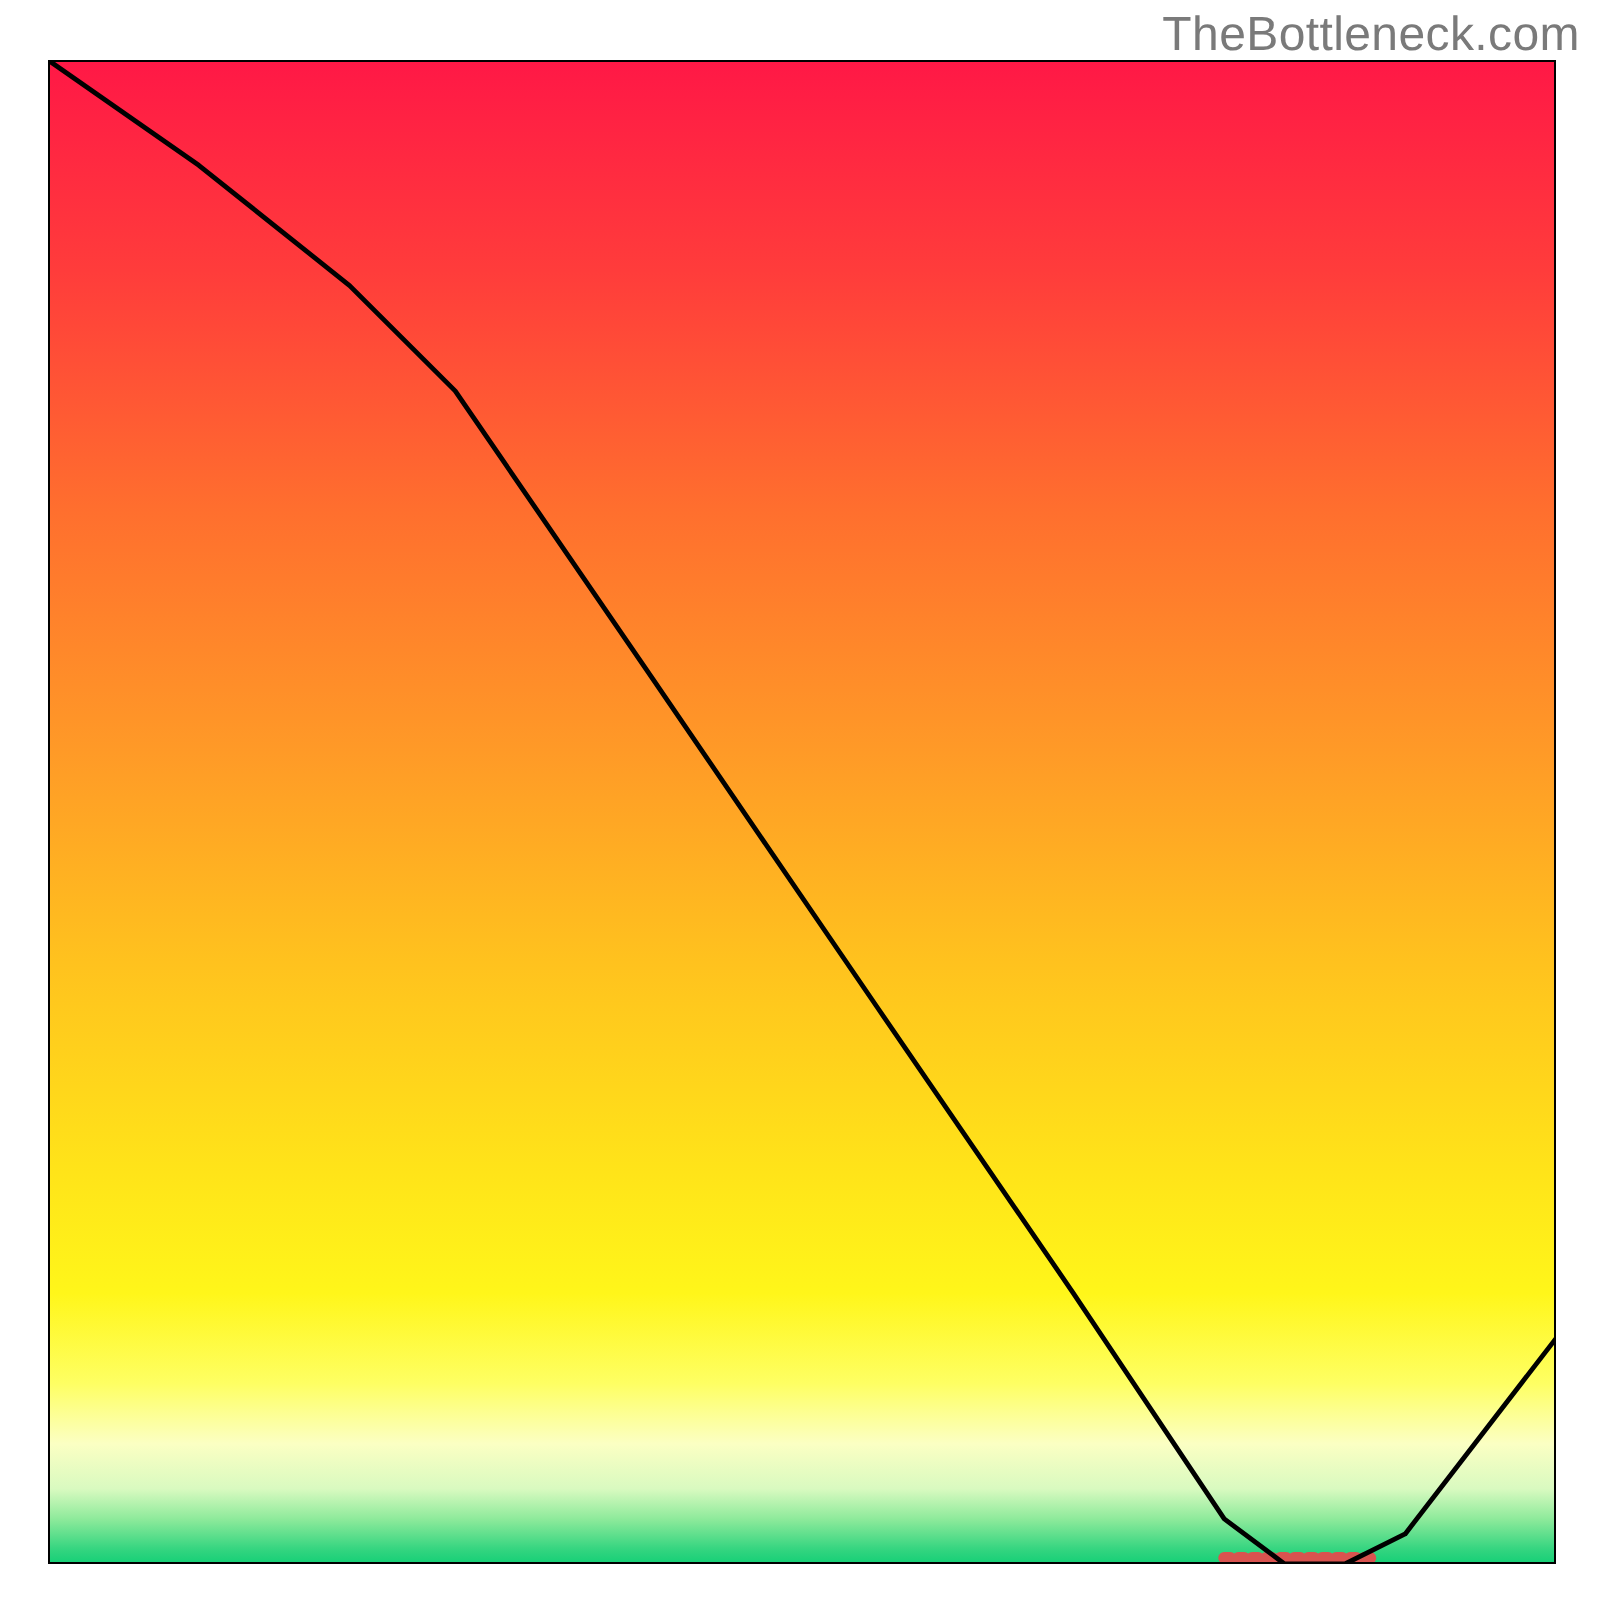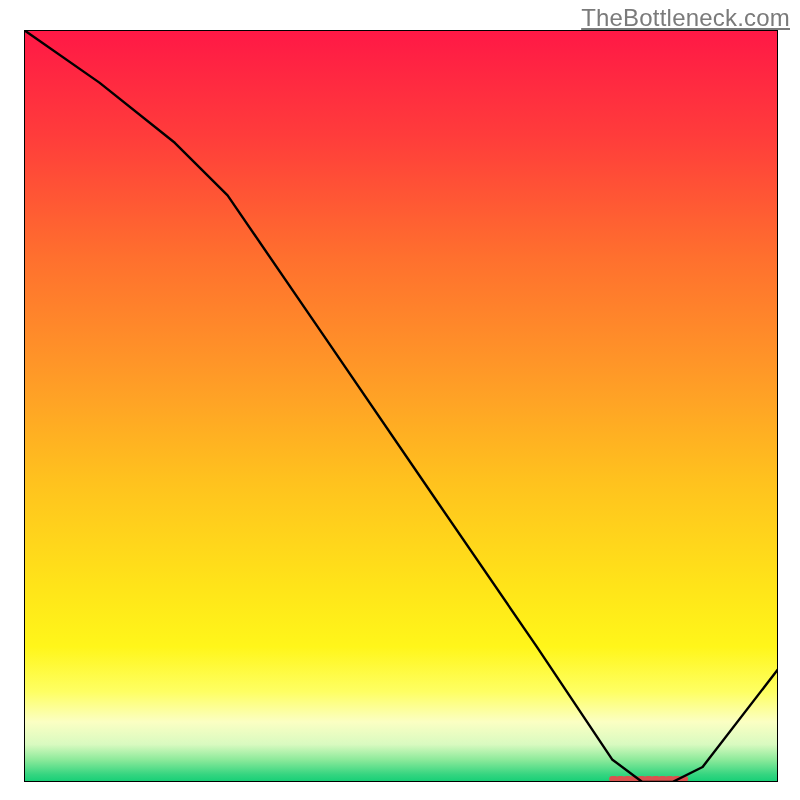--- a/index.html
+++ b/index.html
@@ -17,21 +17,20 @@
     height: 800px;
   }
   .watermark {
     position: absolute;
     top: 4px;
     right: 10px;
     font-size: 24px;
     color: #7a7a7a;
     font-weight: 400;
     letter-spacing: 0.2px;
-    text-decoration: underline;
   }
   .plot {
     position: absolute;
     left: 24px;
     top: 30px;
     width: 754px;
     height: 752px;
     box-sizing: border-box;
   }
   svg { display: block; }

